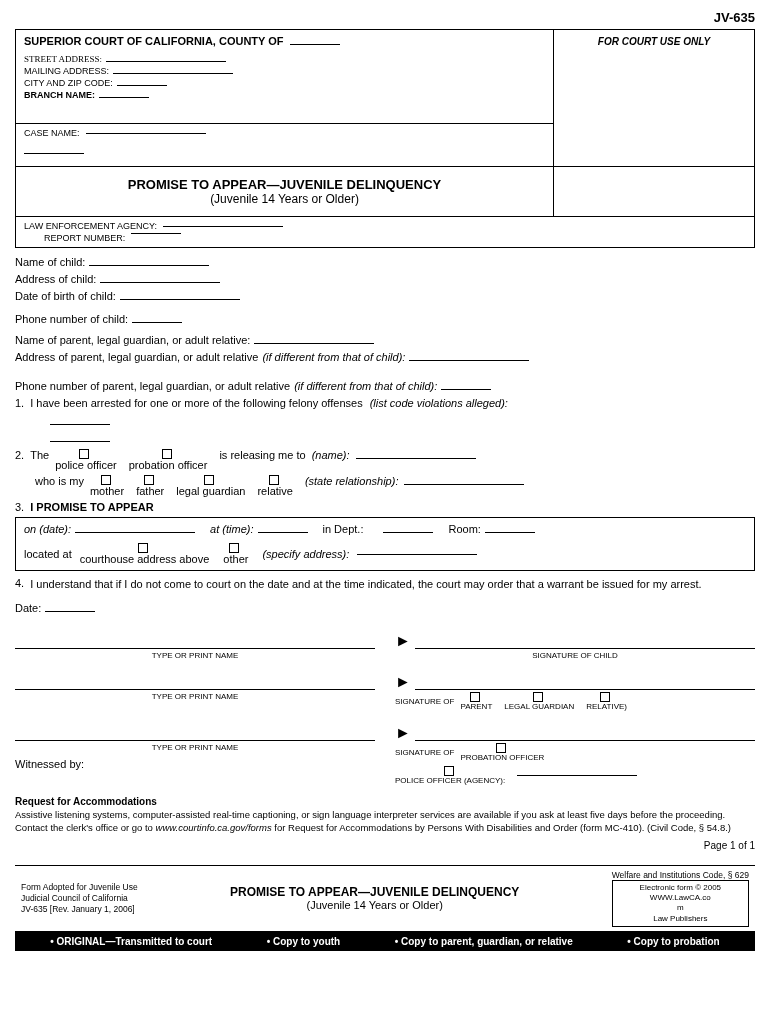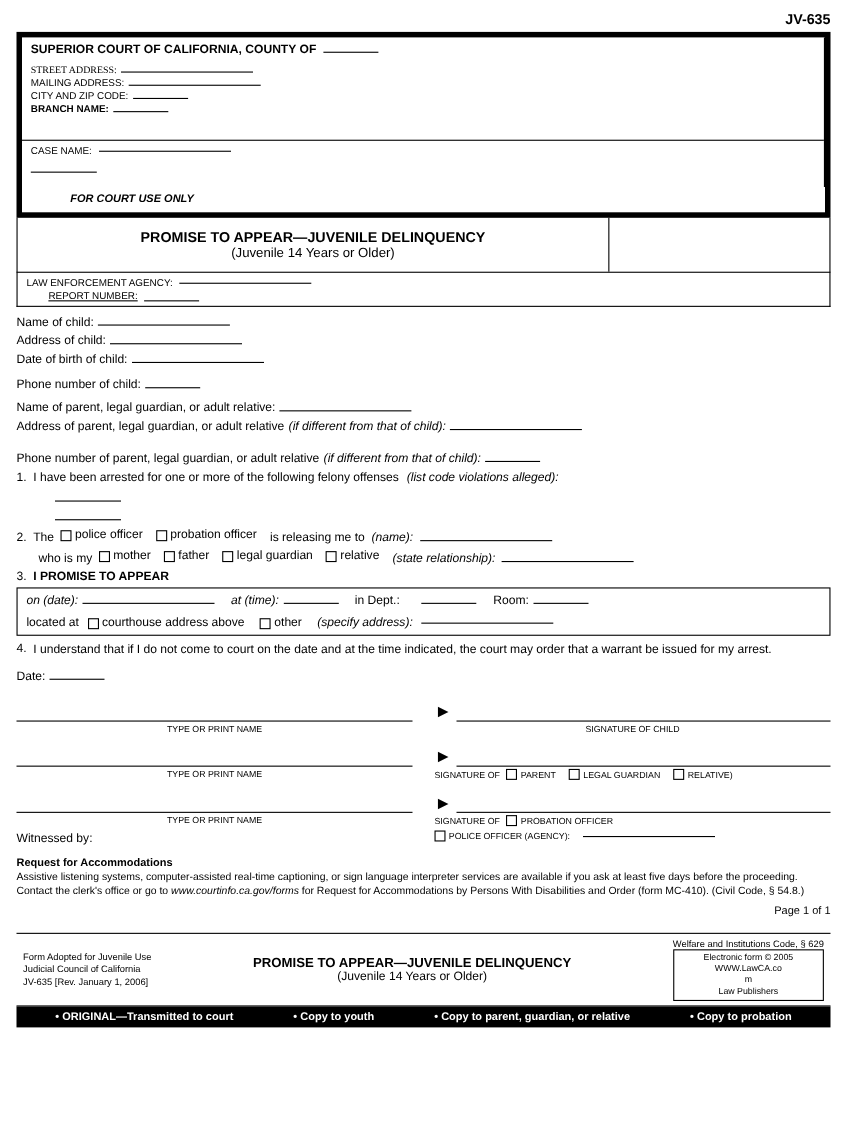--- a/index.html
+++ b/index.html
@@ -42,22 +42,23 @@
       display: flex;
       margin-bottom: 5px;
       font-size: 11px;
     }
     .numbered-item .num {
       margin-right: 6px;
       white-space: nowrap;
     }
     .checkbox-label {
       display: inline-flex;
-      align-items: flex-end;
+      align-items: center;
       margin-right: 6px;
+      flex-direction: column;
     }
     .checkbox-box {
       display: inline-block;
       width: 10px;
       height: 10px;
       border: 1px solid #000;
       margin-right: 3px;
       flex-shrink: 0;
     }
     .signature-section {
@@ -142,21 +143,21 @@
       width: 60px;
       margin-bottom: 3px;
       height: 14px;
     }
   </style>
 </head>
 <body>
 
 <div class="form-number">JV-635</div>
 
-<div style="display:flex; border:5px solid #000000;flex-direction:column;">
+<div style="display:flex; border:1px solid #000000;">
 
   <div style="flex:1; border-right:1px solid #000;">
 
     <div style="padding:5px 8px; display:flex; align-items:baseline; gap:6px; font-weight:bold; font-size:11px;">
       <span>SUPERIOR COURT OF CALIFORNIA, COUNTY OF</span>
       <span class="underline-blank underline-blank-sm"></span>
     </div>
 
     <div style="padding:2px 8px;">
       <div class="field-row-inline" style="font-size:10px; margin-bottom:2px;">
@@ -197,21 +198,21 @@
     <div style="font-size:12px;">(Juvenile 14 Years or Older)</div>
   </div>
   <div style="width:200px;"></div>
 </div>
 
 <div style="border:1px solid #000; border-top:none; padding:4px 8px;">
   <div style="display:flex; align-items:center; gap:6px; margin-bottom:2px; font-size:10px;">
     <span style="font-size:9px; text-transform:uppercase;">LAW ENFORCEMENT AGENCY:</span>
     <span class="underline-blank underline-blank-md"></span>
   </div>
-  <div style="display:flex; align-items:flex-end; gap:6px; font-size:10px; padding-left:20px;text-decoration:underline;">
+  <div style="display:flex; align-items:flex-start; gap:6px; font-size:10px; padding-left:20px;">
     <span style="font-size:9px; text-transform:uppercase;">REPORT NUMBER:</span>
     <span class="underline-blank underline-blank-sm"></span>
   </div>
 </div>
 
 <div class="main-body">
 
   <div class="field-row-inline" style="margin-bottom:5px;">
     <span style="margin-right:4px;">Name of child:</span>
     <span class="underline-blank underline-blank-md"></span>

